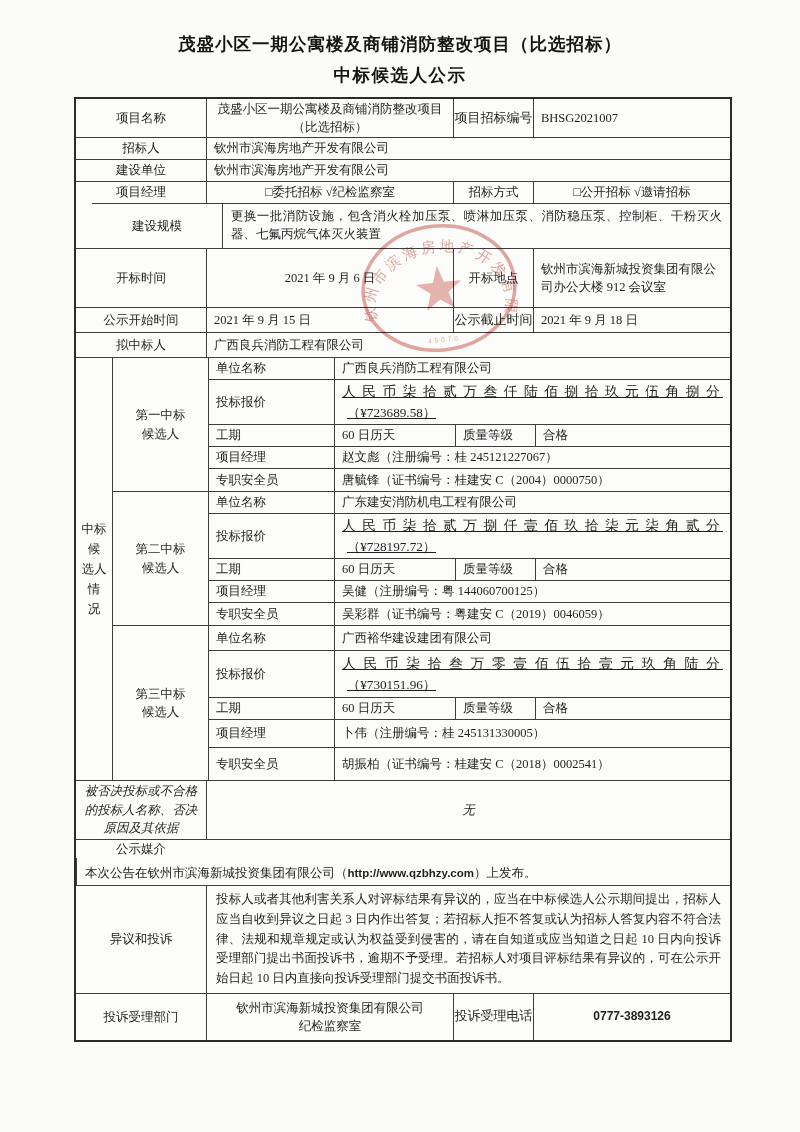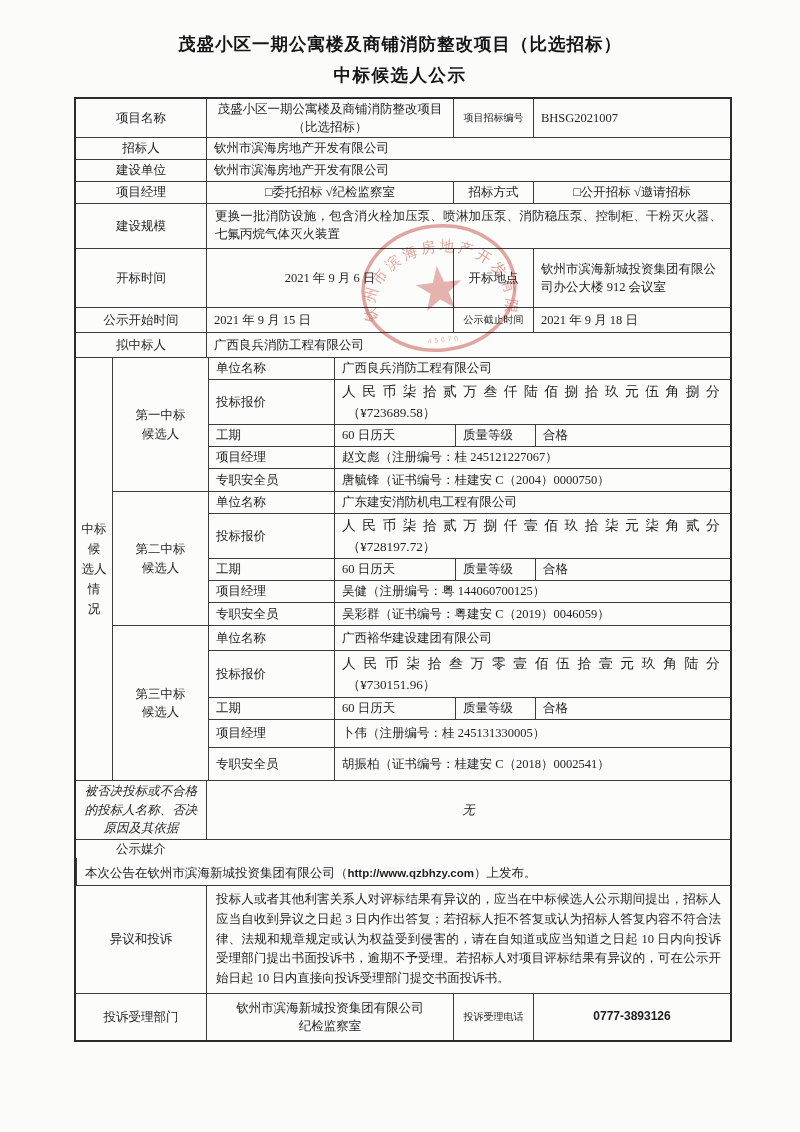--- a/index.html
+++ b/index.html
@@ -40,24 +40,24 @@
   .w-c{width:126px;}  
   .w-d{flex:1;}
   .w-dur{width:121px;}
   .w-q{width:80px;}
   .cands-col{flex:1;display:flex;flex-direction:column;}
   .cand{display:flex;align-items:stretch;}
   .cand + .cand{border-top:1px solid var(--line);}
   .cand-rows{flex:1;display:flex;flex-direction:column;}
   .crow{display:flex;align-items:stretch;flex:1;}
   .crow + .crow{border-top:1px solid var(--line);}
-  .price-cell{flex-direction:column;align-items:stretch;justify-content:center;padding:2px 7px;}
+  .price-cell{flex-direction:column;align-items:stretch;justify-content:center;padding:2px 7px;text-decoration:underline;}
   .pw{display:block;letter-spacing:3.2px;text-align:justify;text-align-last:justify;font-size:13.8px;line-height:1.5;}
   .pf{display:block;text-align:left;padding-left:5px;font-size:13.2px;line-height:1.45;}
-  .small-lab{font-size:10px;}
+  .small-lab{font-size:13px;}
   .media-val{justify-content:flex-start;text-align:left;padding:2px 8px;display:block;padding-top:5px;}
   .media-url{font-family:"Liberation Sans","DejaVu Sans",sans-serif;font-weight:bold;font-size:11.5px;}
   .obj{display:block;text-align:justify;padding:4px 9px;line-height:1.58;}
   .seal-wrap{position:absolute;left:350px;top:196px;width:178px;height:184px;
     transform:rotate(-6deg);pointer-events:none;mix-blend-mode:multiply;opacity:.88;}
 </style>
 </head>
 <body>
 
 <div class="titles">
@@ -84,21 +84,21 @@
     <div class="c bl val" style="flex:1;">钦州市滨海房地产开发有限公司</div>
   </div>
 
   <div class="row" style="min-height:21px;">
     <div class="c w-l lab">项目经理</div>
     <div class="c w-v bl cen">□委托招标 √纪检监察室</div>
     <div class="c w-l2 bl lab">招标方式</div>
     <div class="c w-v2 bl cen">□公开招标 √邀请招标</div>
   </div>
 
-  <div class="row" style="min-height:44px;">
+  <div class="row" style="min-height:44px;margin-left:16px;">
     <div class="c w-l lab">建设规模</div>
     <div class="c bl jus" style="flex:1;">更换一批消防设施，包含消火栓加压泵、喷淋加压泵、消防稳压泵、控制柜、干粉灭火器、七氟丙烷气体灭火装置</div>
   </div>
 
   <div class="row" style="min-height:58px;">
     <div class="c w-l lab">开标时间</div>
     <div class="c w-v bl cen">2021 年 9 月 6 日</div>
     <div class="c w-l2 bl lab">开标地点</div>
     <div class="c w-v2 bl val">钦州市滨海新城投资集团有限公司办公大楼 912 会议室</div>
   </div>

